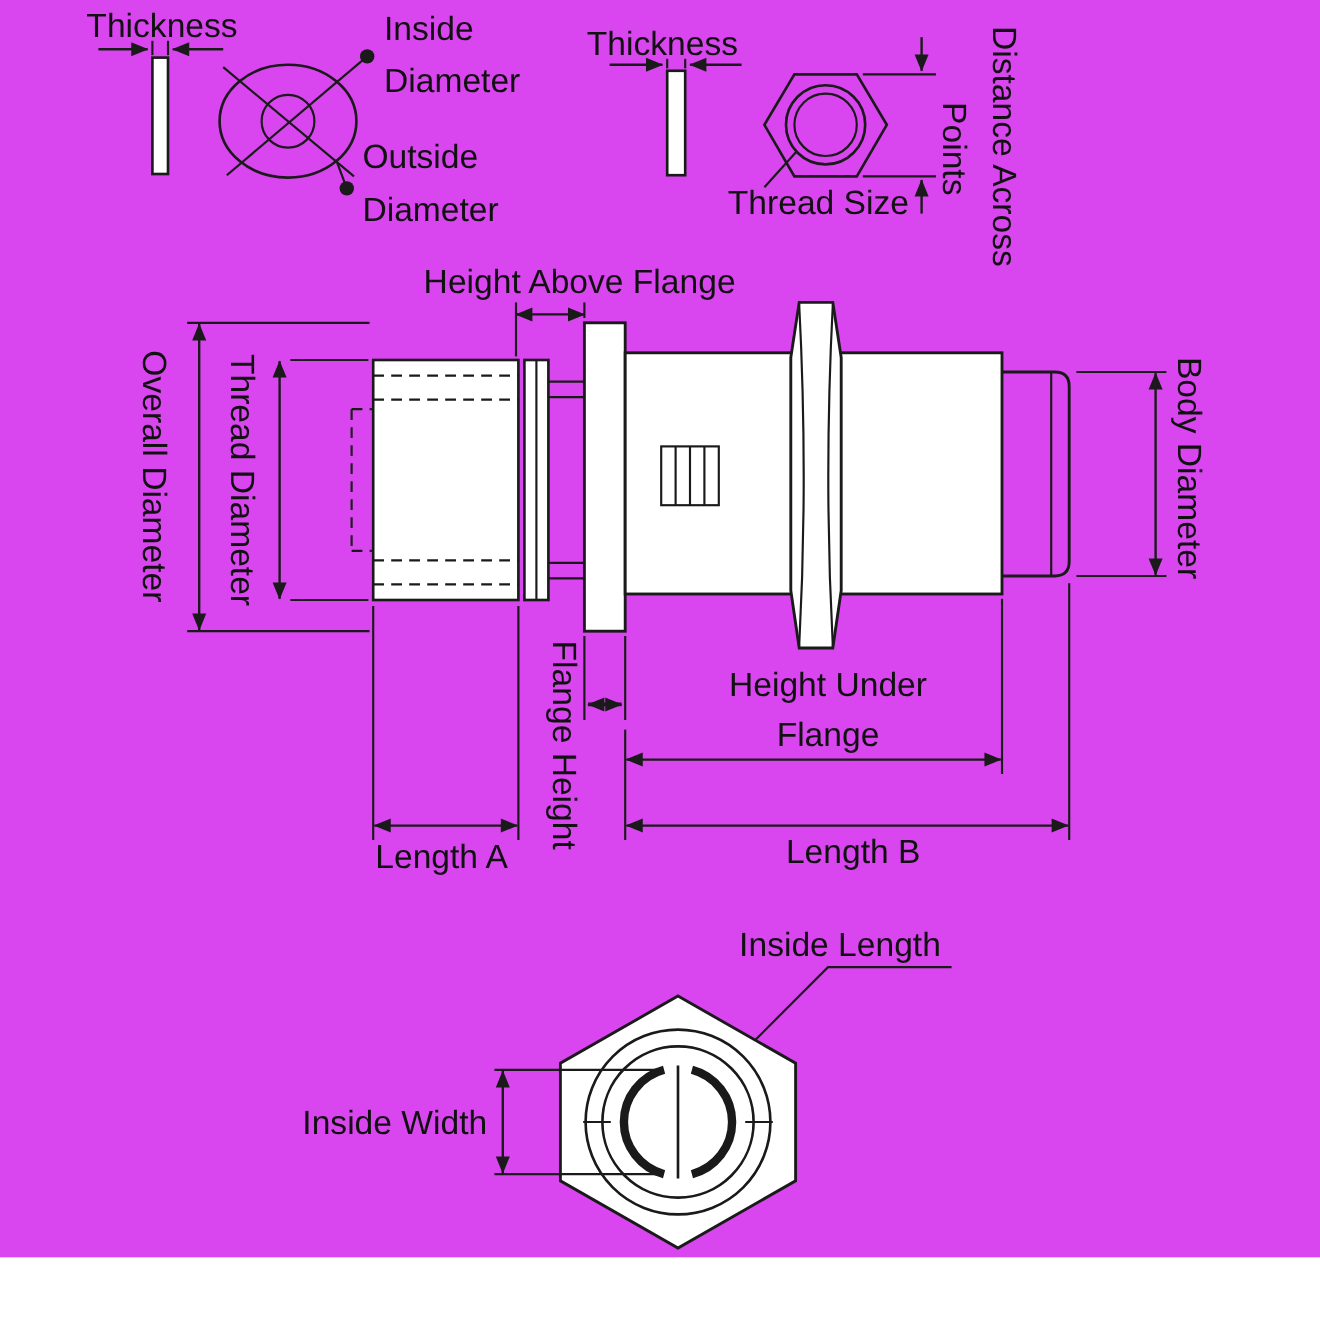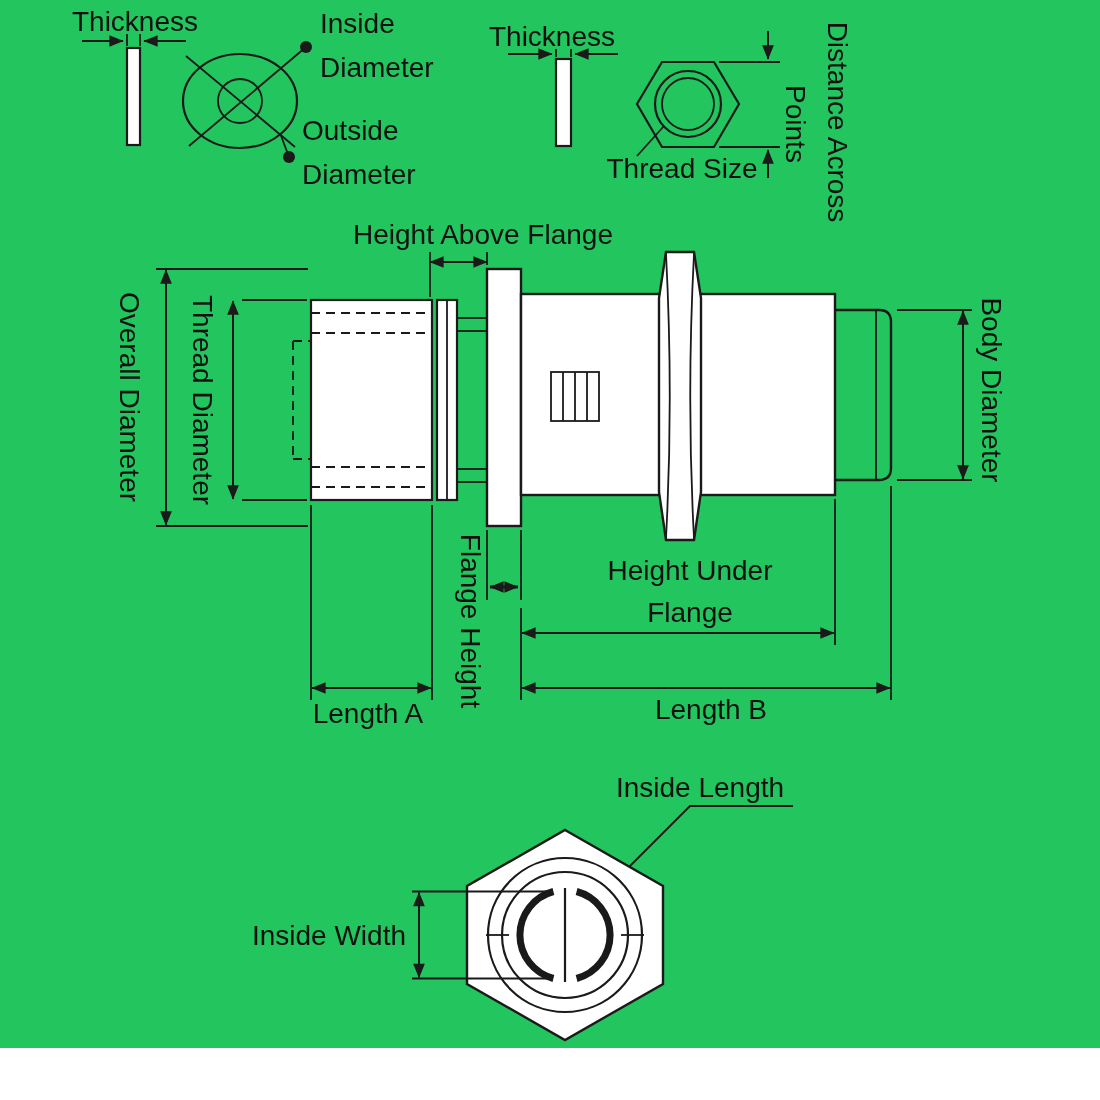--- a/index.html
+++ b/index.html
@@ -1,16 +1,16 @@
 <!DOCTYPE html>
 <html><head>
 <meta charset="utf-8">
 <style>
   html,body{margin:0;padding:0;background:#ffffff;}
-  .canvas{position:relative;width:1100px;height:1048px;background:#22c55e;font-family:"Liberation Sans",sans-serif;}
+  .canvas{position:relative;width:1100px;height:1048px;background:#d946ef;font-family:"Liberation Sans",sans-serif;}
   svg{display:block;}
   svg text{font-family:"Liberation Sans",sans-serif;font-size:28px;fill:#111111;}
   .ln{stroke:#1a1a1a;stroke-width:2.2;fill:none;}
   .ln2{stroke:#1a1a1a;stroke-width:1.8;fill:none;}
   .lnT{stroke:#1a1a1a;stroke-width:2.4;fill:none;}
   .fw{fill:#ffffff;}
   .dim{stroke:#1a1a1a;stroke-width:2;fill:none;}
   .dimB{stroke:#1a1a1a;stroke-width:3;fill:none;}
   .ext{stroke:#1a1a1a;stroke-width:1.8;fill:none;}
   .dash{stroke:#1a1a1a;stroke-width:1.8;fill:none;stroke-dasharray:9 6;}

